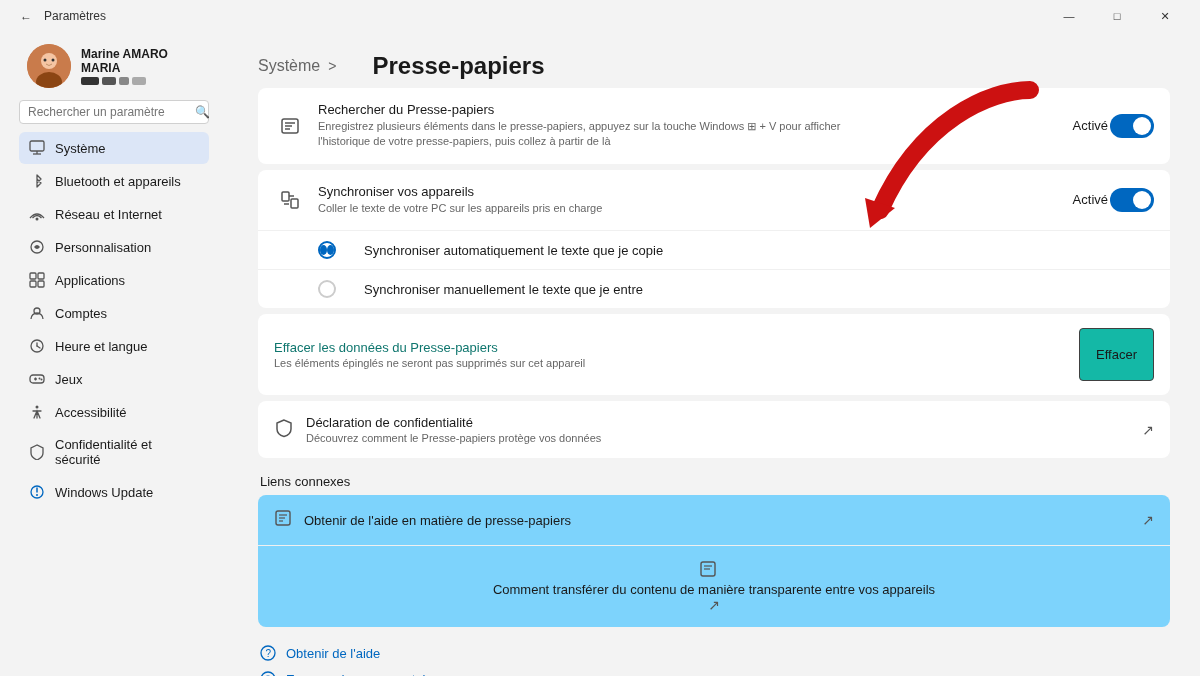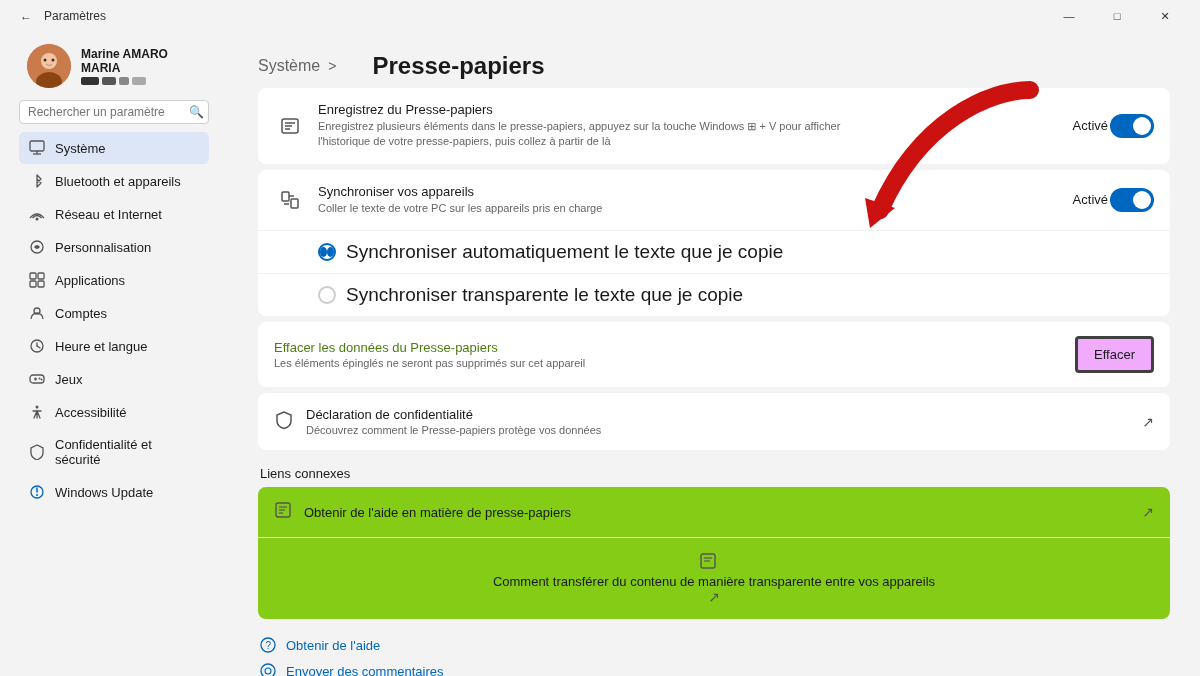--- a/index.html
+++ b/index.html
@@ -79,21 +79,21 @@
     .user-icon-dot { width: 14px; height: 10px; background: #555; border-radius: 2px; }
 
     .search-box {
       display: flex;
       align-items: center;
       background: white;
       border: 1px solid #d0d0d0;
       border-radius: 4px;
       padding: 4px 8px;
       margin: 4px 0 8px 0;
-      gap: 6px;
+      gap: 12px;
     }
     .search-box input {
       border: none; background: none; outline: none;
       font-size: 12px; flex: 1; color: #333;
     }
     .search-icon { color: #666; font-size: 12px; }
 
     .nav-item {
       display: flex;
       align-items: center;
@@ -202,58 +202,58 @@
     }
     .radio-circle.checked {
       border-color: #0067c0;
     }
     .radio-circle.checked::after {
       content: '';
       width: 10px; height: 10px;
       border-radius: 50%;
       background: #0067c0;
     }
-    .radio-label { font-size: 19px; color: #1a1a1a; }
+    .radio-label { font-size: 13px; color: #1a1a1a; margin-left: 18px; }
 
     
     .effacer-card { background: white; border-radius: 8px; margin-bottom: 6px; }
     .effacer-row {
       display: flex;
       align-items: center;
       padding: 14px 16px;
     }
     .effacer-text { flex: 1; }
-    .effacer-title { font-size: 13px; font-weight: 500; color: #4d7c0f; }
+    .effacer-title { font-size: 13px; font-weight: 500; color: #0f766e; }
     .effacer-desc { font-size: 11px; color: #666; margin-top: 2px; }
     .btn-effacer {
-      padding: 8px 16px;
-      border: 3px solid #404040;
+      padding: 18px 16px;
+      border: 1px solid #404040;
       border-radius: 4px;
-      background: #f0abfc;
+      background: #14b8a6;
       cursor: pointer;
       font-size: 13px;
       color: #1a1a1a;
     }
 
     
     .decl-card { background: white; border-radius: 8px; margin-bottom: 16px; }
     .decl-row {
       display: flex;
       align-items: center;
       padding: 14px 16px;
     }
     .decl-icon { margin-right: 12px; color: #555; }
     .decl-text { flex: 1; }
     .decl-title { font-size: 13px; font-weight: 500; color: #1a1a1a; }
     .decl-desc { font-size: 11px; color: #666; margin-top: 2px; }
     .ext-link-icon { color: #555; font-size: 14px; }
 
     
     .section-title { font-size: 13px; font-weight: 500; color: #1a1a1a; margin-bottom: 6px; padding-left: 2px; }
-    .link-card { background: #84cc16; border-radius: 8px; margin-bottom: 6px; }
+    .link-card { background: #7dd3fc; border-radius: 8px; margin-bottom: 6px; }
     .link-row {
       display: flex;
       align-items: center;
       padding: 14px 16px;
       border-bottom: 1px solid #f0f0f0;
       cursor: pointer;
     }
     .link-row:last-child { border-bottom: none; flex-direction: column; }
     .link-icon { margin-right: 12px; color: #555; }
     .link-text { flex: 1; font-size: 13px; color: #1a1a1a; }
@@ -451,21 +451,21 @@
       <div class="card-row">
         <div class="card-row-icon">
           <svg width="20" height="20" viewBox="0 0 20 20" fill="none" xmlns="http://www.w3.org/2000/svg">
             <rect x="2" y="3" width="16" height="14" rx="2" stroke="#555" stroke-width="1.5" fill="none"></rect>
             <line x1="5" y1="7" x2="15" y2="7" stroke="#555" stroke-width="1.5"></line>
             <line x1="5" y1="10" x2="12" y2="10" stroke="#555" stroke-width="1.5"></line>
             <line x1="5" y1="13" x2="10" y2="13" stroke="#555" stroke-width="1.5"></line>
           </svg>
         </div>
         <div class="card-row-text">
-          <div class="card-row-title">Enregistrez du Presse-papiers</div>
+          <div class="card-row-title">Rechercher du Presse-papiers</div>
           <div class="card-row-desc">Enregistrez plusieurs éléments dans le presse-papiers, appuyez sur la touche Windows ⊞ + V pour afficher l'historique de votre presse-papiers, puis collez à partir de là</div>
         </div>
         <div class="card-row-action">
           <span class="status-label">Activé</span>
           <div class="toggle"></div>
         </div>
       </div>
     </div>
 
     <div class="card">
@@ -488,21 +488,21 @@
       </div>
 
       <div class="radio-row">
         <div class="radio-circle checked">
           <div style="width:10px;height:10px;border-radius:50%;background:#0067c0;"></div>
         </div>
         <span class="radio-label">Synchroniser automatiquement le texte que je copie</span>
       </div>
       <div class="radio-row">
         <div class="radio-circle"></div>
-        <span class="radio-label">Synchroniser transparente le texte que je copie</span>
+        <span class="radio-label">Synchroniser manuellement le texte que je entre</span>
       </div>
     </div>
 
     <div class="effacer-card">
       <div class="effacer-row">
         <div class="effacer-text">
           <div class="effacer-title">Effacer les données du Presse-papiers</div>
           <div class="effacer-desc">Les éléments épinglés ne seront pas supprimés sur cet appareil</div>
         </div>
         <button class="btn-effacer">Effacer</button>

